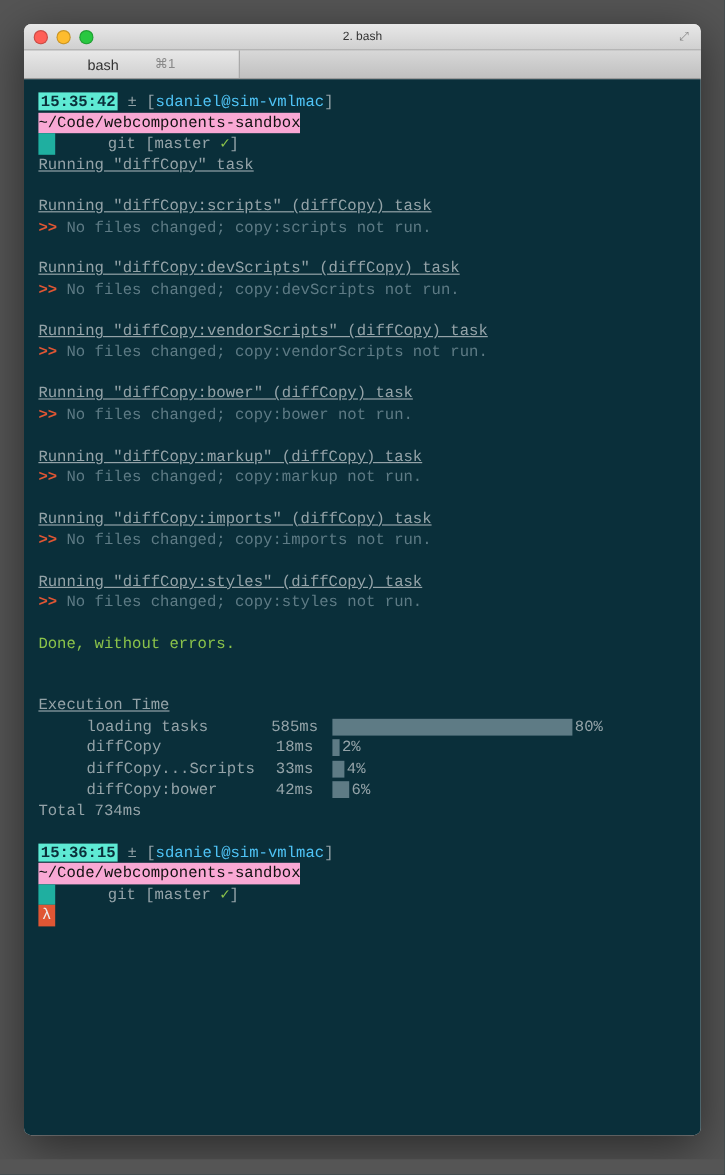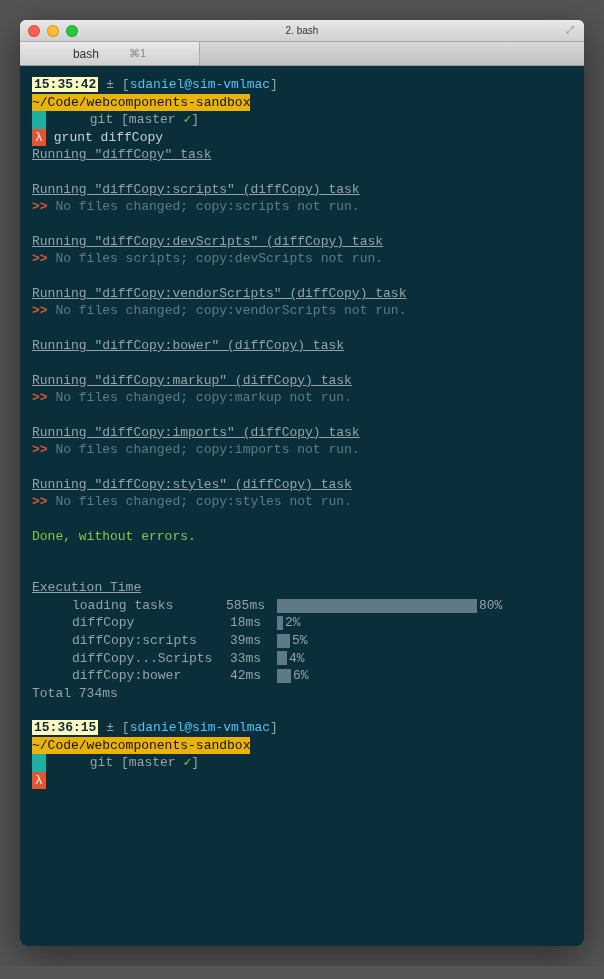--- a/index.html
+++ b/index.html
@@ -77,30 +77,30 @@
     .tab-shortcut { color: #888; font-size: 11px; }
     .terminal {
       background: #0a2f3a;
       padding: 10px 12px;
       min-height: 880px;
       line-height: 1.35;
       color: #94a3a8;
     }
     .line { white-space: pre; }
     .timestamp {
-      background: #fef9c3;
+      background: #5eead4;
       color: #0a2f3a;
       font-weight: bold;
       padding: 0 2px;
     }
     .pm { color: #94a3a8; }
     .user-host { color: #4fc3f5; text-align: right; }
     .bracket { color: #94a3a8; }
     .cwd-line {
-      background: #eab308;
+      background: #f9a8d4;
       color: #111;
       display: inline-block;
       font-family: Liberation Mono, monospace;
     }
     .git-badge {
       background: #1fafa0;
       display: inline-block;
       width: 14px;
     }
     .lambda-badge {
@@ -147,36 +147,36 @@
       <span>bash</span>
       <span class="tab-shortcut">⌘1</span>
     </div>
   </div>
 
   <div class="terminal">
 
     <div class="line"><span class="timestamp">15:35:42</span> <span class="pm">±</span> <span class="bracket">[</span><span class="user-host">sdaniel@sim-vmlmac</span><span class="bracket">]</span></div>
     <div class="line"><span class="cwd-line">~/Code/webcomponents-sandbox</span></div>
     <div class="line"><span class="git-badge"> </span> <span class="git-txt">git</span> <span class="bracket">[</span><span class="branch">master</span> <span class="check">✓</span><span class="bracket">]</span></div>
-    <div class="line"><span class="lambda-badge">λ</span> <span class="cmd">grunt diffCopy</span></div>
 
     <div class="line"><span class="underline">Running "diffCopy" task</span></div>
     <div class="spacer"></div>
 
     <div id="tasks">
         <div class="line"><span class="underline">Running "diffCopy:scripts" (diffCopy) task</span></div>
         <div class="line"><span class="arrow">&gt;&gt;</span><span class="msg"> No files changed; copy:scripts not run.</span></div>
         <div class="spacer"></div>
         <div class="line"><span class="underline">Running "diffCopy:devScripts" (diffCopy) task</span></div>
-        <div class="line"><span class="arrow">&gt;&gt;</span><span class="msg"> No files scripts; copy:devScripts not run.</span></div>
+        <div class="line"><span class="arrow">&gt;&gt;</span><span class="msg"> No files changed; copy:devScripts not run.</span></div>
         <div class="spacer"></div>
         <div class="line"><span class="underline">Running "diffCopy:vendorScripts" (diffCopy) task</span></div>
         <div class="line"><span class="arrow">&gt;&gt;</span><span class="msg"> No files changed; copy:vendorScripts not run.</span></div>
         <div class="spacer"></div>
         <div class="line"><span class="underline">Running "diffCopy:bower" (diffCopy) task</span></div>
+        <div class="line"><span class="arrow">&gt;&gt;</span><span class="msg"> No files changed; copy:bower not run.</span></div>
         <div class="spacer"></div>
         <div class="line"><span class="underline">Running "diffCopy:markup" (diffCopy) task</span></div>
         <div class="line"><span class="arrow">&gt;&gt;</span><span class="msg"> No files changed; copy:markup not run.</span></div>
         <div class="spacer"></div>
         <div class="line"><span class="underline">Running "diffCopy:imports" (diffCopy) task</span></div>
         <div class="line"><span class="arrow">&gt;&gt;</span><span class="msg"> No files changed; copy:imports not run.</span></div>
         <div class="spacer"></div>
         <div class="line"><span class="underline">Running "diffCopy:styles" (diffCopy) task</span></div>
         <div class="line"><span class="arrow">&gt;&gt;</span><span class="msg"> No files changed; copy:styles not run.</span></div>
         <div class="spacer"></div>
@@ -195,28 +195,20 @@
             <div class="exec-bar" style="width: 200px;"></div>
             <span class="exec-pct">80%</span>
           </div>
         </div>
         <div class="exec-row">
           <div class="exec-label">diffCopy</div>
           <div class="exec-time">18ms</div>
           <div class="exec-bar-wrap">
             <div class="exec-bar" style="width: 6px;"></div>
             <span class="exec-pct">2%</span>
-          </div>
-        </div>
-        <div class="exec-row">
-          <div class="exec-label">diffCopy:scripts</div>
-          <div class="exec-time">39ms</div>
-          <div class="exec-bar-wrap">
-            <div class="exec-bar" style="width: 13px;"></div>
-            <span class="exec-pct">5%</span>
           </div>
         </div>
         <div class="exec-row">
           <div class="exec-label">diffCopy...Scripts</div>
           <div class="exec-time">33ms</div>
           <div class="exec-bar-wrap">
             <div class="exec-bar" style="width: 10px;"></div>
             <span class="exec-pct">4%</span>
           </div>
         </div>

